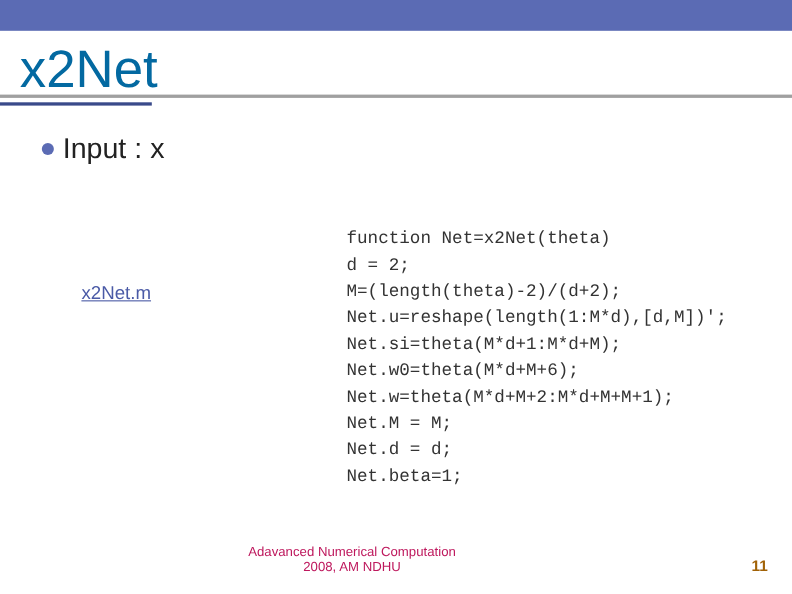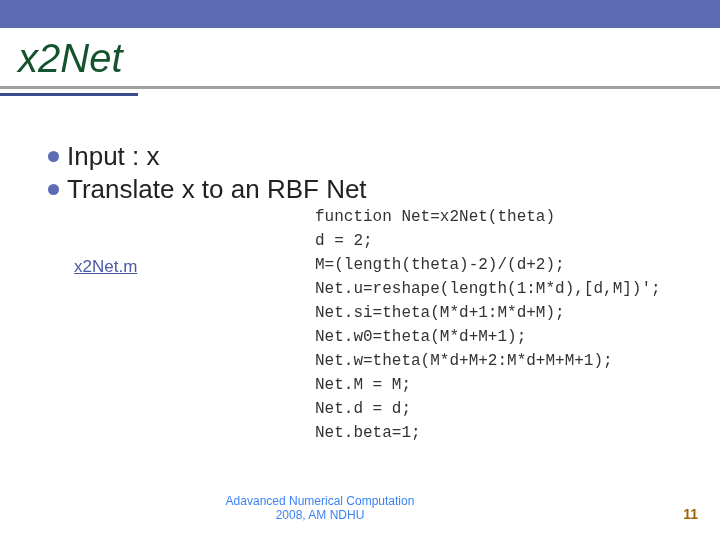--- a/index.html
+++ b/index.html
@@ -17,45 +17,43 @@
     top: 0;
     left: 0;
     width: 720px;
     height: 28px;
     background: #5b6bb4;
   }
   .title {
     position: absolute;
     top: 36px;
     left: 18px;
-    font-size: 40px;
-    color: #14532d;
-    font-style: italic;
+    font-size: 48px;
+    color: #0369a1;
   }
   .rule-group {
     position: absolute;
     top: 86px;
     left: 0;
     width: 720px;
   }
   .rule-gray {
     height: 3px;
     background: #a0a0a0;
   }
   .rule-navy {
     height: 3px;
     background: #3a4a8a;
     width: 138px;
     margin-top: 4px;
   }
   .bullets {
     position: absolute;
     top: 120px;
-    left: 48px;
-    margin-top: 21px;
+    left: 38px;
   }
   .bullet-row {
     display: flex;
     align-items: center;
     margin-bottom: 2px;
   }
   .bullet-dot {
     width: 11px;
     height: 11px;
     background: #5b6bb4;
@@ -86,21 +84,21 @@
     color: #333;
     white-space: pre;
   }
   .footer {
     position: absolute;
     bottom: 18px;
     left: 0;
     width: 640px;
     text-align: center;
     font-size: 12px;
-    color: #3b82f6;
+    color: #be185d;
   }
   .pagenum {
     position: absolute;
     bottom: 18px;
     right: 22px;
     font-size: 14px;
     font-weight: bold;
     color: #a16207;
   }
 </style>
@@ -114,34 +112,30 @@
 <div class="rule-group">
   <div class="rule-gray"></div>
   <div class="rule-navy"></div>
 </div>
 
 <div class="bullets">
   <div class="bullet-row">
     <div class="bullet-dot"></div>
     <div class="bullet-text">Input : x</div>
   </div>
-  <div class="bullet-row">
-    <div class="bullet-dot"></div>
-    <div class="bullet-text">Translate x to an RBF Net</div>
-  </div>
 </div>
 
 <a class="link">x2Net.m</a>
 
 <div class="code"><span>function Net=x2Net(theta)</span>
 <span>d = 2;</span>
 <span>M=(length(theta)-2)/(d+2);</span>
 <span>Net.u=reshape(length(1:M*d),[d,M])';</span>
 <span>Net.si=theta(M*d+1:M*d+M);</span>
-<span>Net.w0=theta(M*d+M+1);</span>
+<span>Net.w0=theta(M*d+M+6);</span>
 <span>Net.w=theta(M*d+M+2:M*d+M+M+1);</span>
 <span>Net.M = M;</span>
 <span>Net.d = d;</span>
 <span>Net.beta=1;</span></div>
 
 <div class="footer">
   <span>Adavanced Numerical Computation</span><br>
   <span>2008, AM NDHU</span>
 </div>
 

